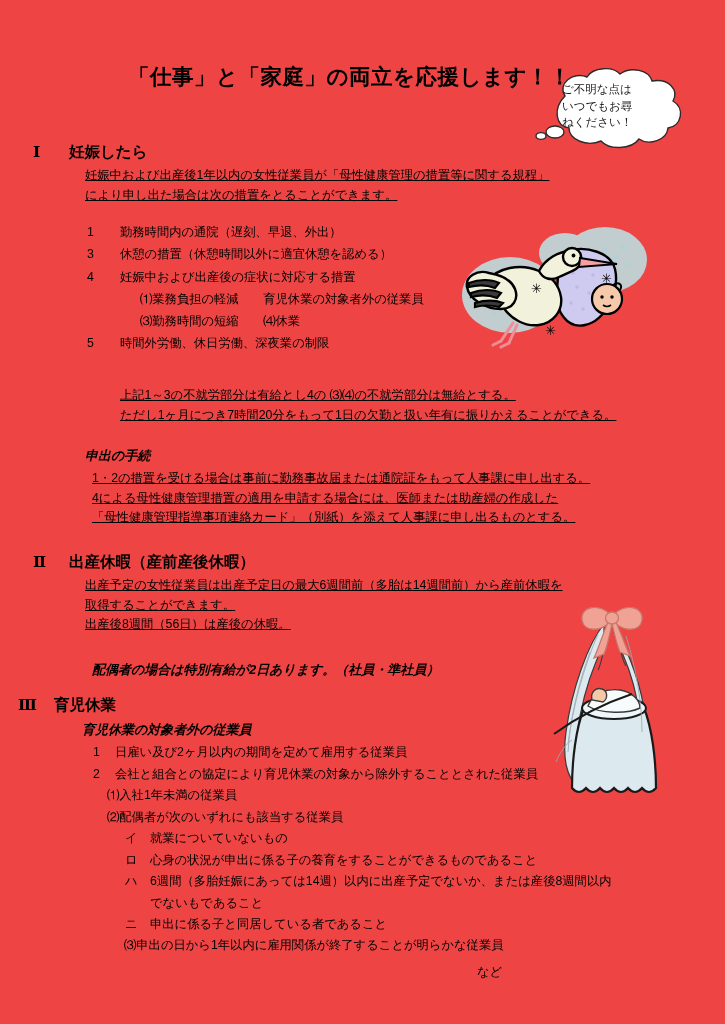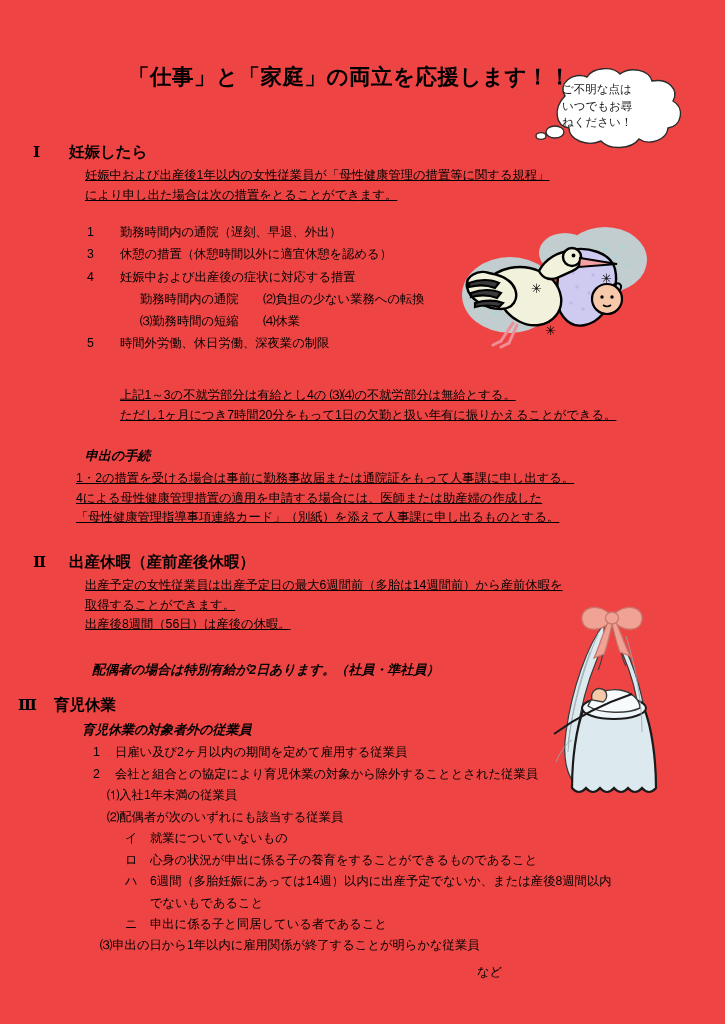--- a/index.html
+++ b/index.html
@@ -289,34 +289,34 @@
   <div class="num-list" style="left:87px; top:221px;">
     <div class="row">
       <span class="n">1</span><span>勤務時間内の通院（遅刻、早退、外出）</span>
     </div>
     <div class="row">
       <span class="n">3</span><span>休憩の措置（休憩時間以外に適宜休憩を認める）</span>
     </div>
     <div class="row">
       <span class="n">4</span><span>妊娠中および出産後の症状に対応する措置</span>
     </div>
-    <div class="sub">勤務時間内の通院　　⑵負担の少ない業務への転換</div>
+    <div class="sub">⑴業務負担の軽減　　育児休業の対象者外の従業員</div>
     <div class="sub">⑶勤務時間の短縮　　⑷休業</div>
     <div class="row">
       <span class="n">5</span><span>時間外労働、休日労働、深夜業の制限</span>
     </div>
   </div>
 
   <div class="body-block" style="left:85px; top:386px;margin-left:35px;">
     <div>上記1～3の不就労部分は有給とし4の ⑶⑷の不就労部分は無給とする。</div>
     <div>ただし1ヶ月につき7時間20分をもって1日の欠勤と扱い年有に振りかえることができる。</div>
   </div>
 
   <div class="sub-head" style="left:85px; top:446px;">申出の手続</div>
-  <div class="body-block" style="left:76px; top:469px;">
+  <div class="body-block" style="left:92px; top:469px;">
     <div>1・2の措置を受ける場合は事前に勤務事故届または通院証をもって人事課に申し出する。</div>
     <div>4による母性健康管理措置の適用を申請する場合には、医師または助産婦の作成した</div>
     <div>「母性健康管理指導事項連絡カード」（別紙）を添えて人事課に申し出るものとする。</div>
   </div>
 
   <div class="section-head" style="left:33px; top:551px;">
     <span class="numeral">Ⅱ</span><span>出産休暇（産前産後休暇）</span>
   </div>
   <div class="body-block" style="left:85px; top:576px;">
     <div>出産予定の女性従業員は出産予定日の最大6週間前（多胎は14週間前）から産前休暇を</div>
@@ -353,16 +353,16 @@
     </div>
     <div class="row">
       <span class="k">ハ</span><span>6週間（多胎妊娠にあっては14週）以内に出産予定でないか、または産後8週間以内</span>
     </div>
     <div class="cont">でないもであること</div>
     <div class="row">
       <span class="k">ニ</span><span>申出に係る子と同居している者であること</span>
     </div>
   </div>
 
-  <div class="body-line" style="left:100px; top:936px;">⑶申出の日から1年以内に雇用関係が終了することが明らかな従業員</div>
+  <div class="body-line" style="left:124px; top:936px;">⑶申出の日から1年以内に雇用関係が終了することが明らかな従業員</div>
   <div class="tail-note" style="left:477px; top:963px;">など</div>
 
 </div>
 
 </body></html>

